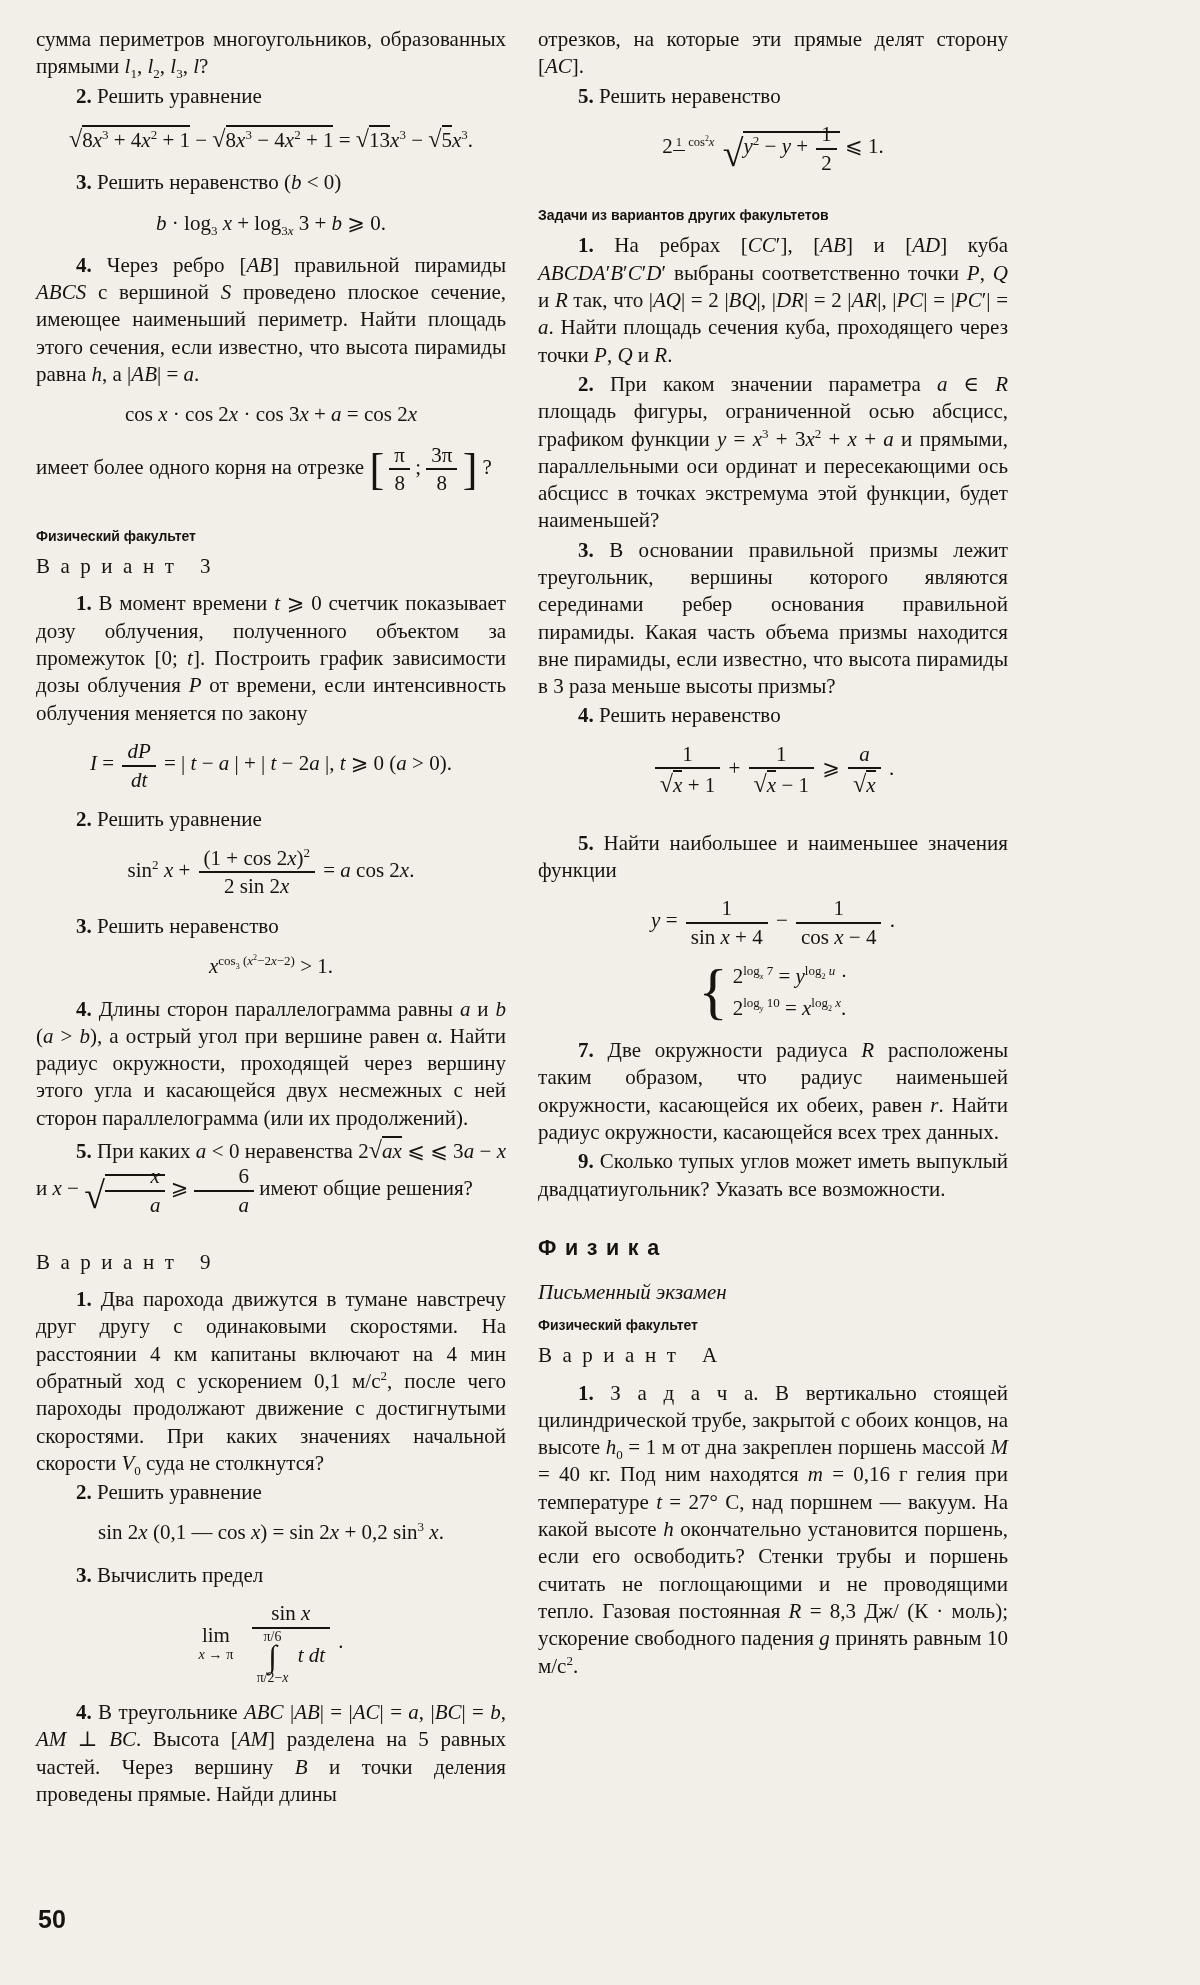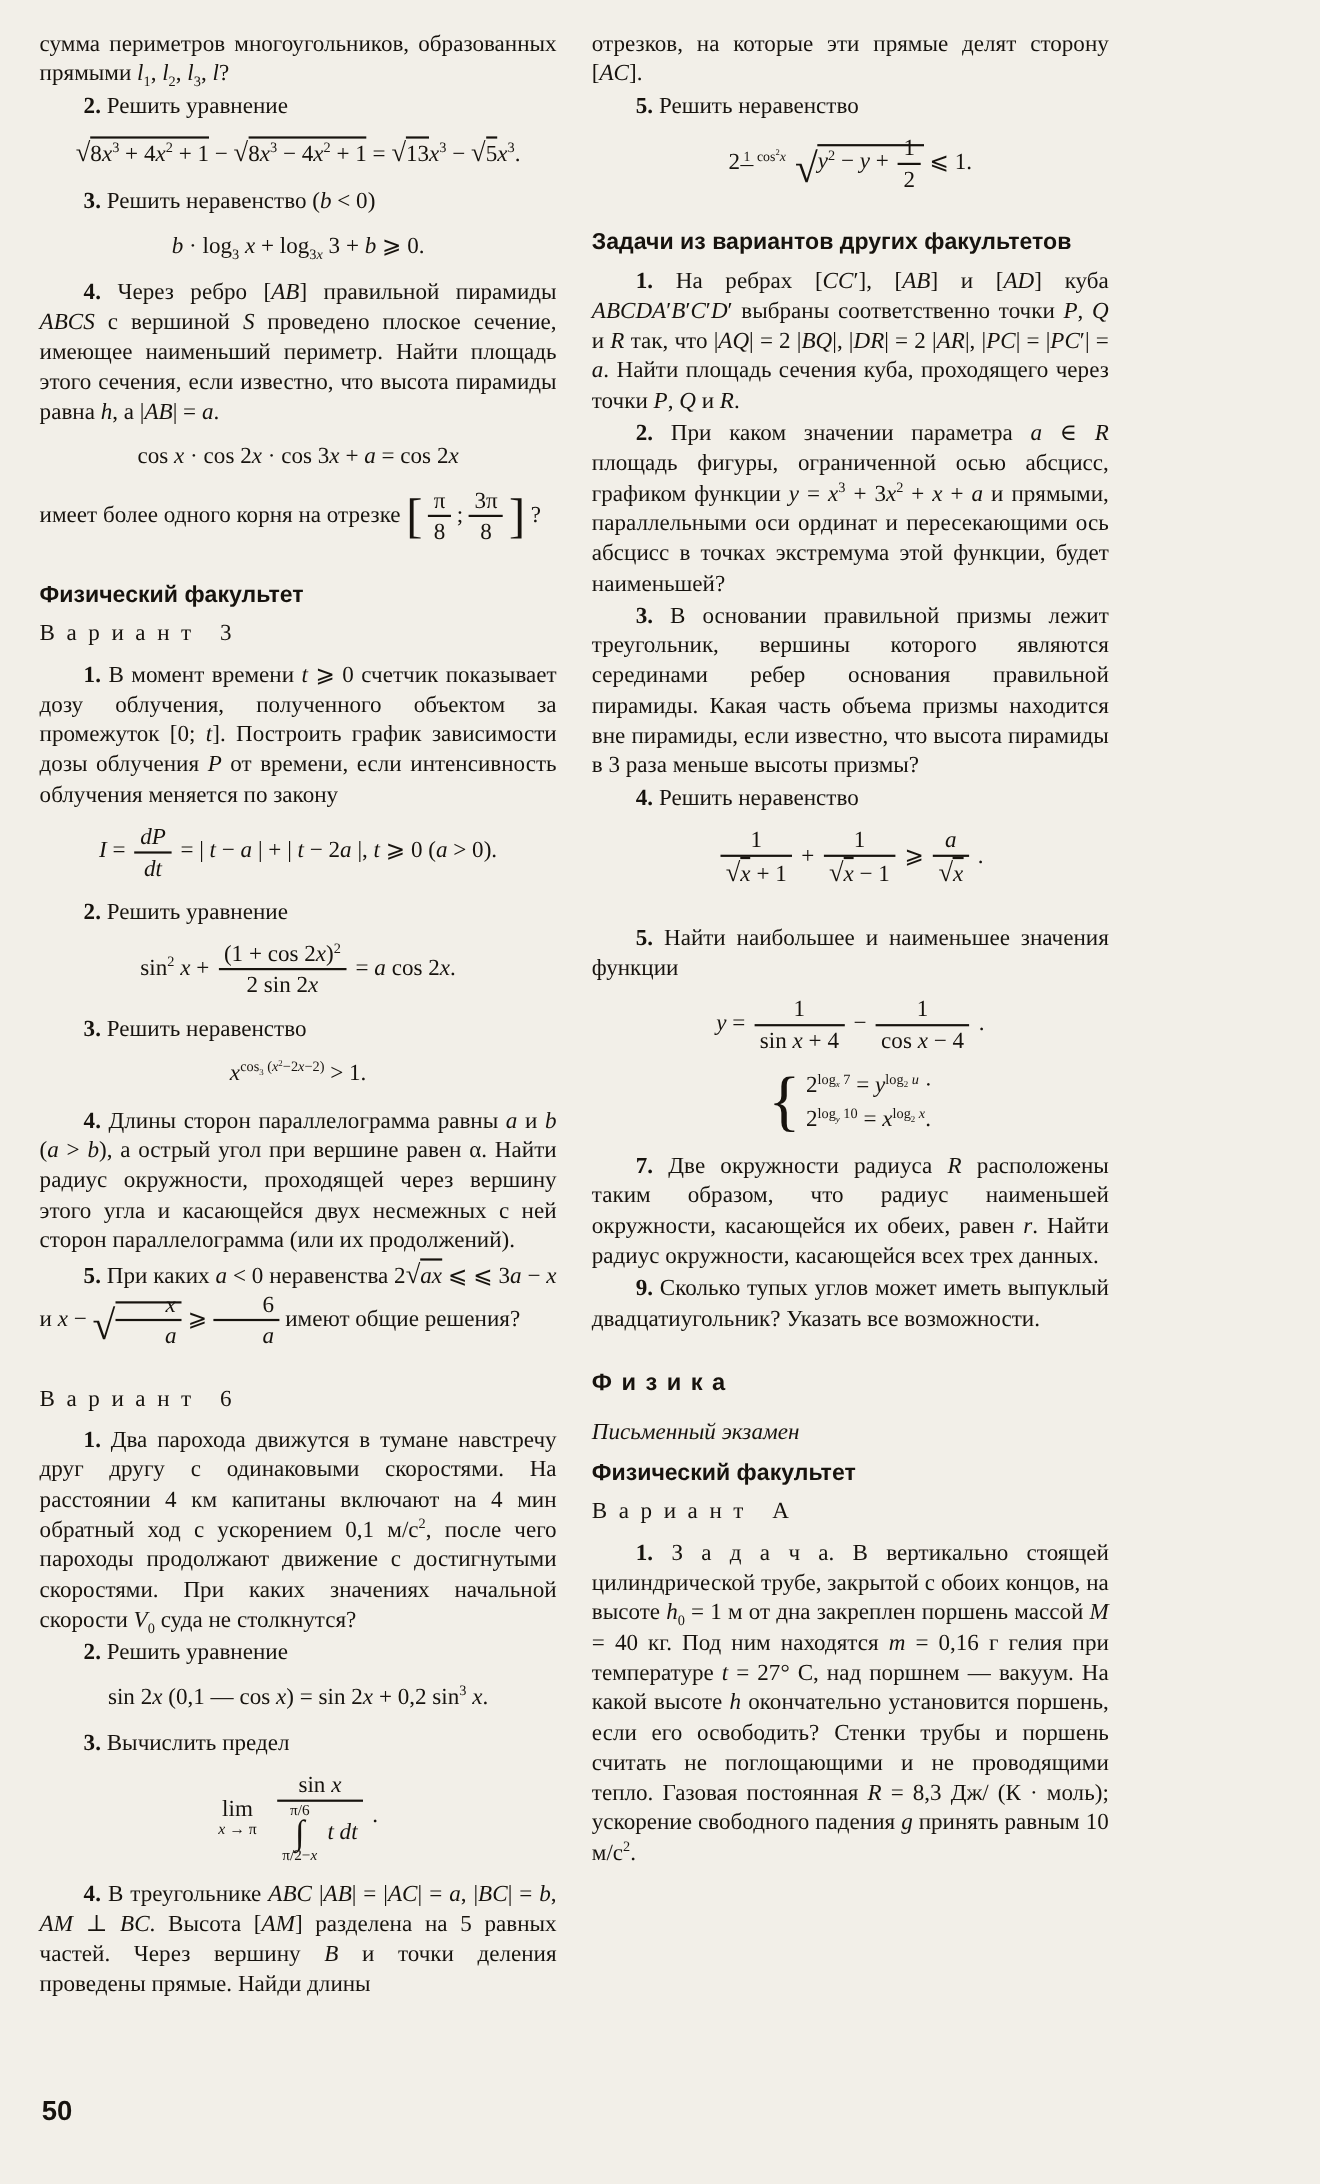--- a/index.html
+++ b/index.html
@@ -13,21 +13,21 @@
   .page { position:relative; width:1036px; height:1985px; overflow:hidden;
           box-sizing:border-box; padding:26px 28px 0 36px;border-radius:28px; }
   .columns { display:flex; gap:32px; }
   .col { width:552px; }
 
   .blk { margin:0 0 2px 0; }
   .p, .pi { text-align:justify; }
   .pi { text-indent:40px; }
   .f  { text-align:center; margin:13px 0 15px; }
   .h  { font-family:"Liberation Sans","DejaVu Sans",sans-serif; font-weight:bold;
-        font-size:21px; margin:10px 0 8px; }
+        font-size:14px; margin:10px 0 8px; }
   .hs { font-family:"Liberation Sans","DejaVu Sans",sans-serif; font-weight:bold;
         font-size:21.5px; letter-spacing:.4em; margin:16px 0 10px; }
   .v  { letter-spacing:.5em; margin:4px 0 10px; }
   .it { font-style:italic; margin:16px 0 10px; }
   .mt { margin-top:32px; }
 
   i { font-style:italic; }
   sup { font-size:.62em; line-height:0; }
   sub { font-size:.62em; line-height:0; }
 
@@ -79,21 +79,21 @@
         <div class="blk h mt">Физический факультет</div>
         <div class="blk v">Вариант 3</div>
         <div class="blk pi"><b>1.</b> В момент времени <i>t</i> ⩾ 0 счетчик показывает дозу облучения, полученного объектом за промежуток [0; <i>t</i>]. Построить график зависимости дозы облучения <i>P</i> от времени, если интенсивность облучения меняется по закону</div>
         <div class="blk f"><i>I</i> = <span class="fr"><span class="nu"><i>dP</i></span><span class="de"><i>dt</i></span></span> = | <i>t</i> − <i>a</i> | + | <i>t</i> − 2<i>a</i> |,  <i>t</i> ⩾ 0  (<i>a</i> &gt; 0).</div>
         <div class="blk pi"><b>2.</b> Решить уравнение</div>
         <div class="blk f">sin<sup>2</sup> <i>x</i> + <span class="fr"><span class="nu">(1 + cos 2<i>x</i>)<sup>2</sup></span><span class="de">2 sin 2<i>x</i></span></span> = <i>a</i> cos 2<i>x</i>.</div>
         <div class="blk pi"><b>3.</b> Решить неравенство</div>
         <div class="blk f"><i>x</i><sup>cos<sub>3</sub> (<i>x</i><sup>2</sup>−2<i>x</i>−2)</sup> &gt; 1.</div>
         <div class="blk pi"><b>4.</b> Длины сторон параллелограмма равны <i>a</i> и <i>b</i> (<i>a</i> &gt; <i>b</i>), а острый угол при вершине равен α. Найти радиус окружности, проходящей через вершину этого угла и касающейся двух несмежных с ней сторон параллелограмма (или их продолжений).</div>
         <div class="blk pi"><b>5.</b> При каких <i>a</i> &lt; 0 неравенства 2<span class="rad">√</span><span class="ovl"><i>ax</i></span> ⩽ ⩽ 3<i>a</i> − <i>x</i> и <i>x</i> − <span class="rad2">√</span><span class="ovl"><span class="fr"><span class="nu"><i>x</i></span><span class="de"><i>a</i></span></span></span> ⩾ <span class="fr"><span class="nu">6</span><span class="de"><i>a</i></span></span> имеют общие решения?</div>
-        <div class="blk v mt">Вариант 6</div>
+        <div class="blk v mt">Вариант 9</div>
         <div class="blk pi"><b>1.</b> Два парохода движутся в тумане навстречу друг другу с одинаковыми скоростями. На расстоянии 4 км капитаны включают на 4 мин обратный ход с ускорением 0,1 м/с<sup>2</sup>, после чего пароходы продолжают движение с достигнутыми скоростями. При каких значениях начальной скорости <i>V</i><sub>0</sub> суда не столкнутся?</div>
         <div class="blk pi"><b>2.</b> Решить уравнение</div>
         <div class="blk f">sin 2<i>x</i> (0,1 — cos <i>x</i>) = sin 2<i>x</i> + 0,2 sin<sup>3</sup> <i>x</i>.</div>
         <div class="blk pi"><b>3.</b> Вычислить предел</div>
         <div class="blk f"><span class="lim"><span class="ltop">lim</span><span class="lbot"><i>x</i> → π</span></span> <span class="fr"><span class="nu">sin <i>x</i></span><span class="de"><span class="istk"><span class="itop">π/6</span><span class="imid">∫</span><span class="ibot">π/2−<i>x</i></span></span> <i>t</i> <i>dt</i></span></span> .</div>
         <div class="blk pi"><b>4.</b> В треугольнике <i>ABC</i> |<i>AB</i>| = |<i>AC</i>| = <i>a</i>, |<i>BC</i>| = <i>b</i>, <i>AM</i> ⊥ <i>BC</i>. Высота [<i>AM</i>] разделена на 5 равных частей. Через вершину <i>B</i> и точки деления проведены прямые. Найди длины</div>
       </div>
     <div class="col">
         <div class="blk p">отрезков, на которые эти прямые делят сторону [<i>AC</i>].</div>
         <div class="blk pi"><b>5.</b> Решить неравенство</div>

